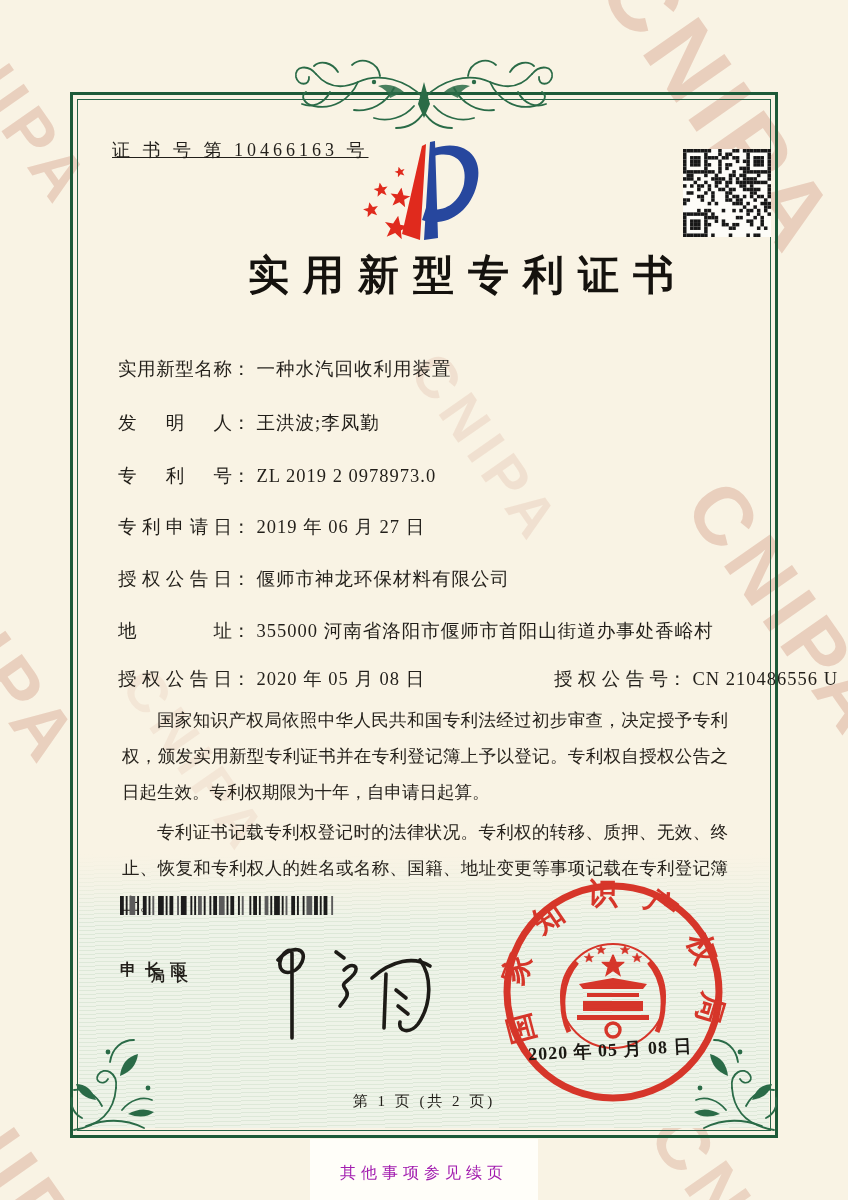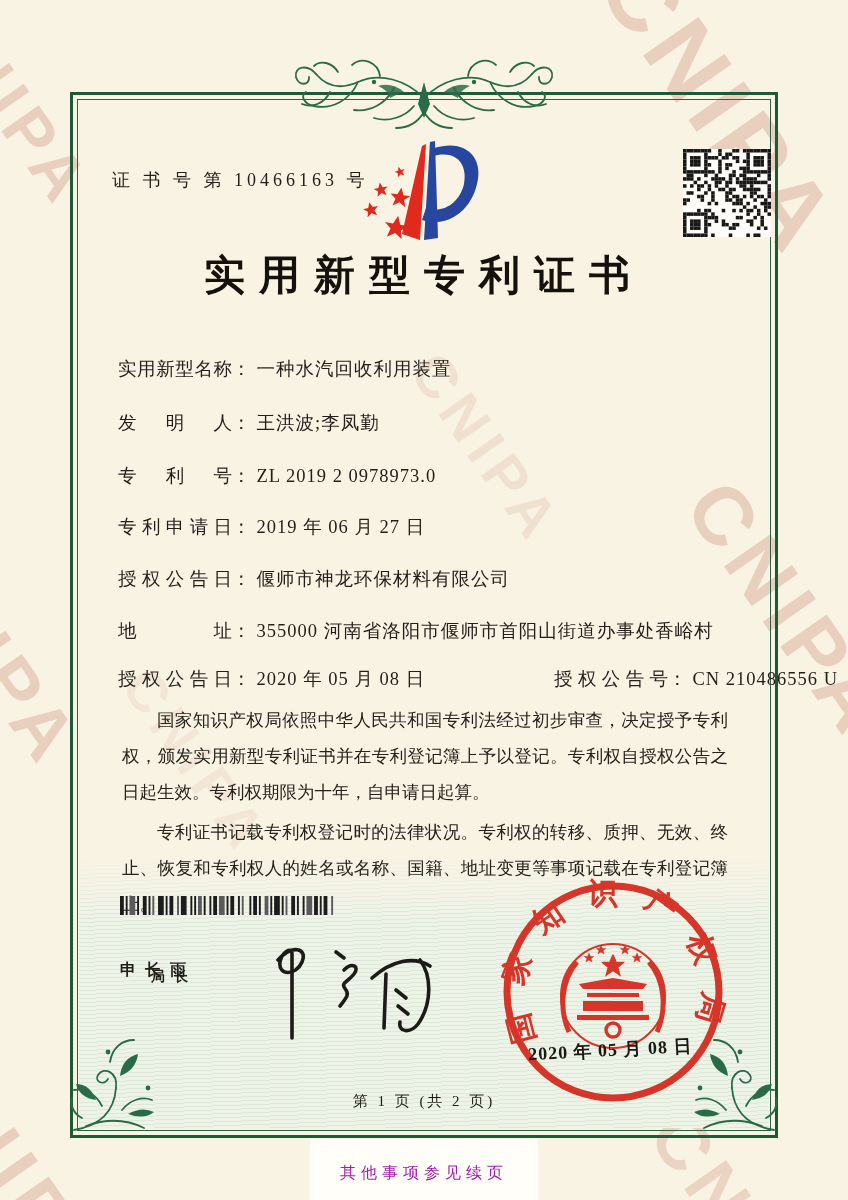--- a/index.html
+++ b/index.html
@@ -18,25 +18,25 @@
   .frame-inner{position:absolute;left:4px;top:4px;right:4px;bottom:4px;
       border:1px solid #266347;}
   
   .guilloche{position:absolute;left:79px;top:854px;width:690px;height:274px;z-index:1;
       background:repeating-linear-gradient(178deg,#dde8d8 0 1px,#eef3e8 1px 4px);}
   .guilloche .fade{position:absolute;left:0;top:0;width:100%;height:70px;
       background:linear-gradient(#f9f3e4,rgba(249,243,228,0));}
   .ornament{position:absolute;z-index:2;}
   .content{z-index:3;}
   
-  .cert-number{position:absolute;left:112px;top:168px;font-size:18px;letter-spacing:4px;}
+  .cert-number{position:absolute;left:112px;top:138px;font-size:18px;letter-spacing:4px;text-decoration:underline;}
   .logo{position:absolute;left:350px;top:136px;}
   .qr{position:absolute;left:683px;top:149px;width:88px;height:88px;background:#fdfcf8;}
   .title{position:absolute;left:70px;top:248px;width:708px;text-align:center;
-      font-size:41px;font-weight:700;letter-spacing:14px;color:#15120e;}
+      font-size:41px;font-weight:700;letter-spacing:14px;color:#15120e;padding-left:44px;}
   
   .frow{position:absolute;left:118px;font-size:18.5px;white-space:nowrap;}
   .flabel{display:inline-block;width:114px;text-align:justify;text-align-last:justify;
       vertical-align:top;}
   .fcolon{display:inline-block;margin-right:6px;}
   .fvalue{letter-spacing:1px;}
   .grant2{position:absolute;left:436px;top:0;}
   
   .body-text{position:absolute;left:118px;top:698px;width:614px;font-size:17.5px;
       line-height:36px;text-align:justify;color:#26221c;}

